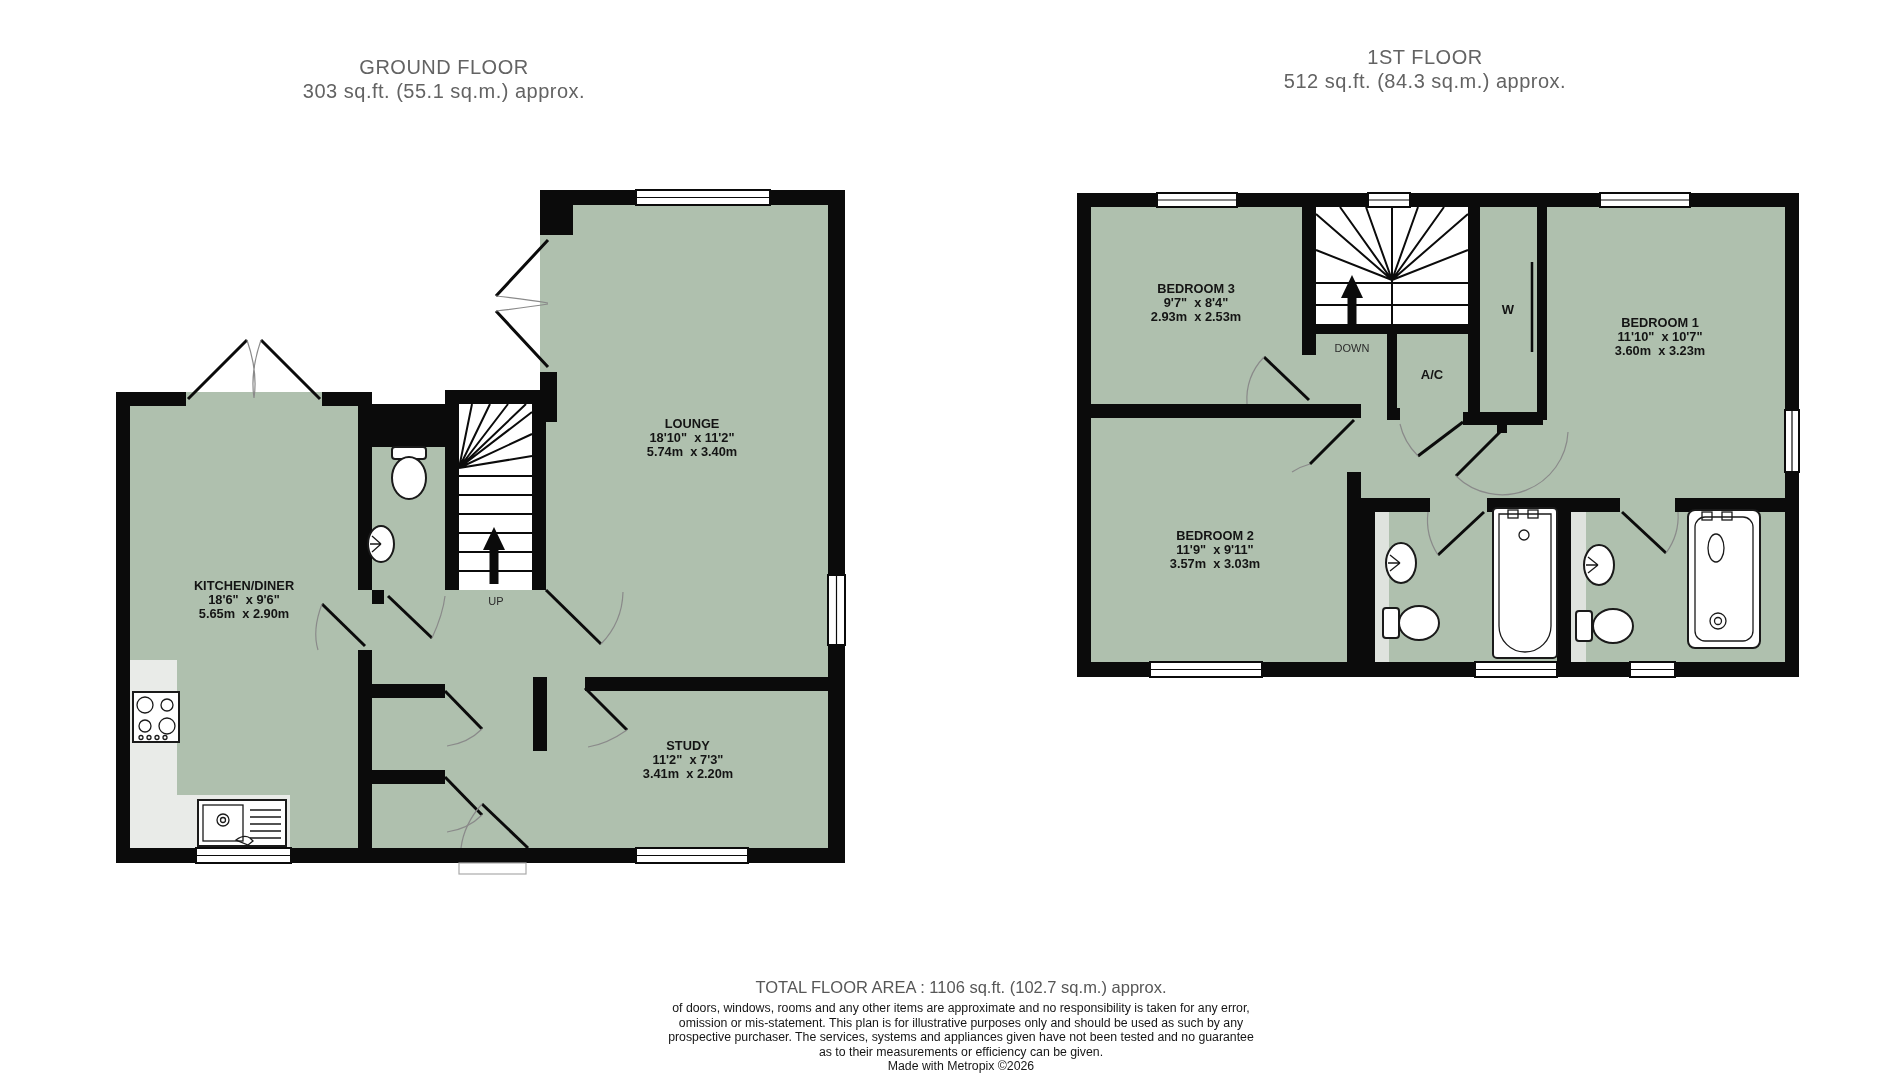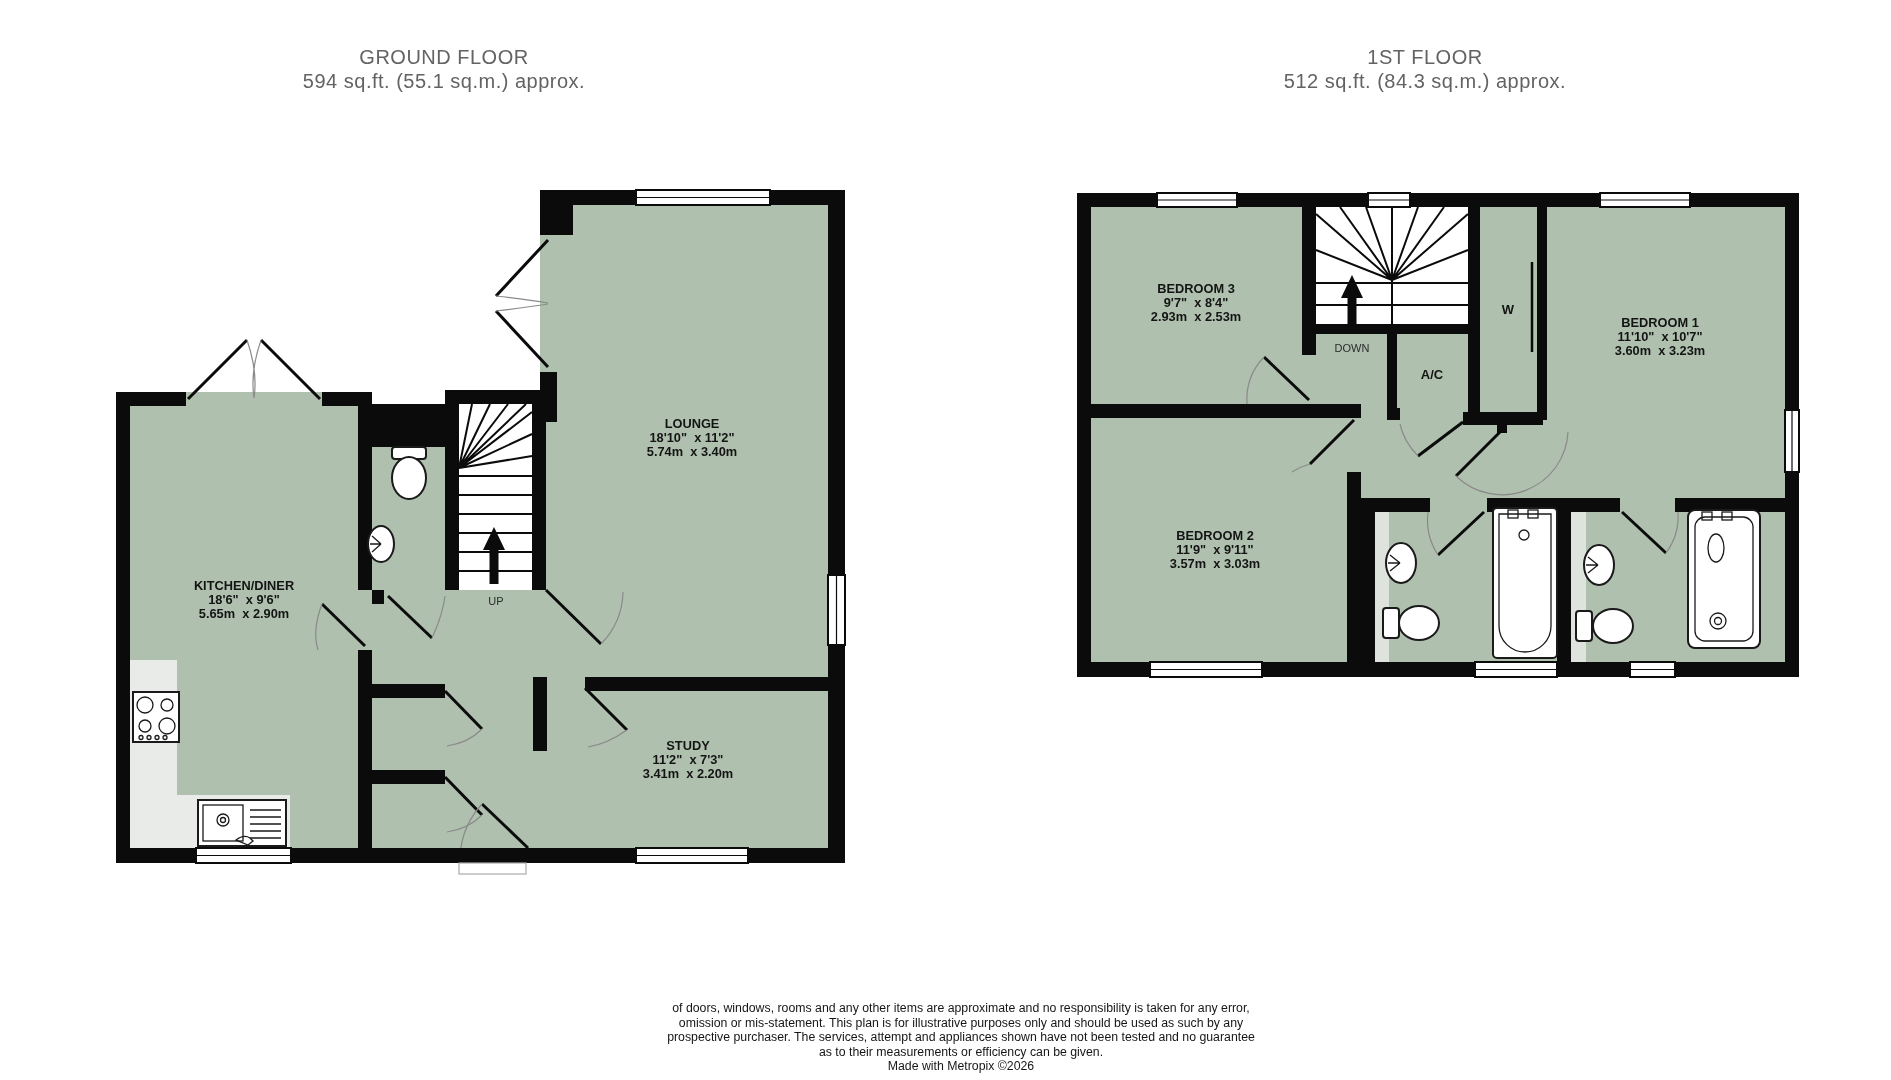--- a/index.html
+++ b/index.html
@@ -30,23 +30,23 @@
   .fixt-thin{fill:none;stroke:#1a1a1a;stroke-width:1.3;}
   .win{fill:#ffffff;stroke:#0b0b0b;stroke-width:2;}
   .winline{stroke:#0b0b0b;stroke-width:1.2;}
   .arrow{fill:#0b0b0b;}
 </style>
 </head>
 <body>
 
 <div id="stage">
 
-  <div class="floor-header" style="left:144px;top:46px;">
+  <div class="floor-header" style="left:144px;top:56px;">
     <div>GROUND FLOOR</div>
-    <div>594 sq.ft. (55.1 sq.m.) approx.</div>
+    <div>303 sq.ft. (55.1 sq.m.) approx.</div>
   </div>
   <div class="floor-header" style="left:1125px;top:46px;">
     <div>1ST FLOOR</div>
     <div>512 sq.ft. (84.3 sq.m.) approx.</div>
   </div>
 
   <svg id="plan-svg" width="1891" height="1080" viewBox="0 0 1891 1080">
 
     <g>
 
@@ -312,21 +312,22 @@
         <text class="room-label" x="1215" y="540">BEDROOM 2</text>
         <text class="room-label" x="1215" y="554">11'9"  x 9'11"</text>
         <text class="room-label" x="1215" y="568">3.57m  x 3.03m</text>
         <text class="small-label" x="1352" y="352">DOWN</text>
         <text class="closet-label" x="1432" y="379">A/C</text>
         <text class="closet-label" x="1508" y="314">W</text>
       </g>
     </g>
   </svg>
 
+  <div class="footer-total">TOTAL FLOOR AREA : 1106 sq.ft. (102.7 sq.m.) approx.</div>
   <div class="footer-disclaimer">
     <div>of doors, windows, rooms and any other items are approximate and no responsibility is taken for any error,</div>
     <div>omission or mis-statement. This plan is for illustrative purposes only and should be used as such by any</div>
-    <div>prospective purchaser. The services, attempt and appliances shown have not been tested and no guarantee</div>
+    <div>prospective purchaser. The services, systems and appliances given have not been tested and no guarantee</div>
     <div>as to their measurements or efficiency can be given.</div>
     <div>Made with Metropix ©2026</div>
   </div>
 
 </div>
 
 </body></html>

